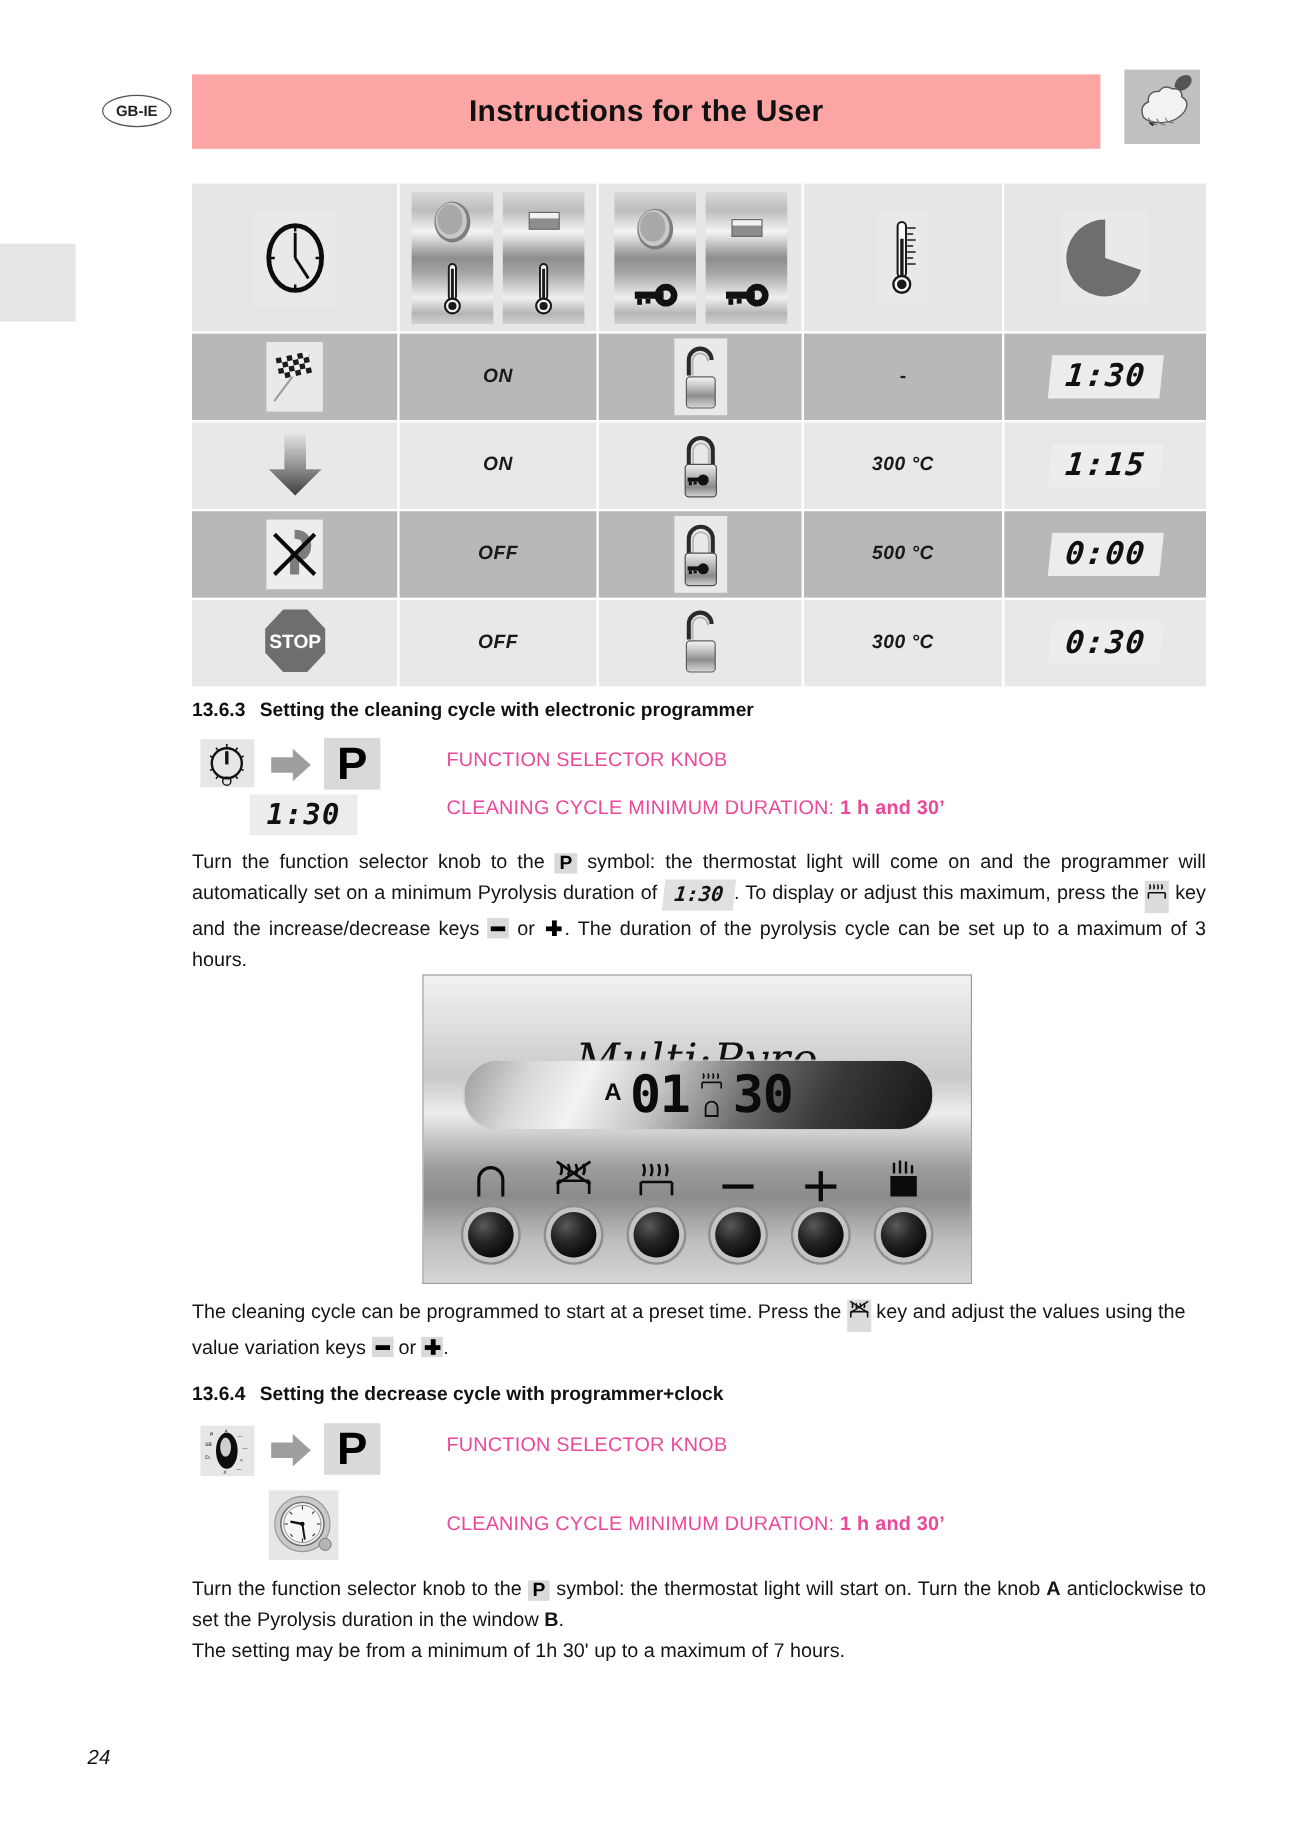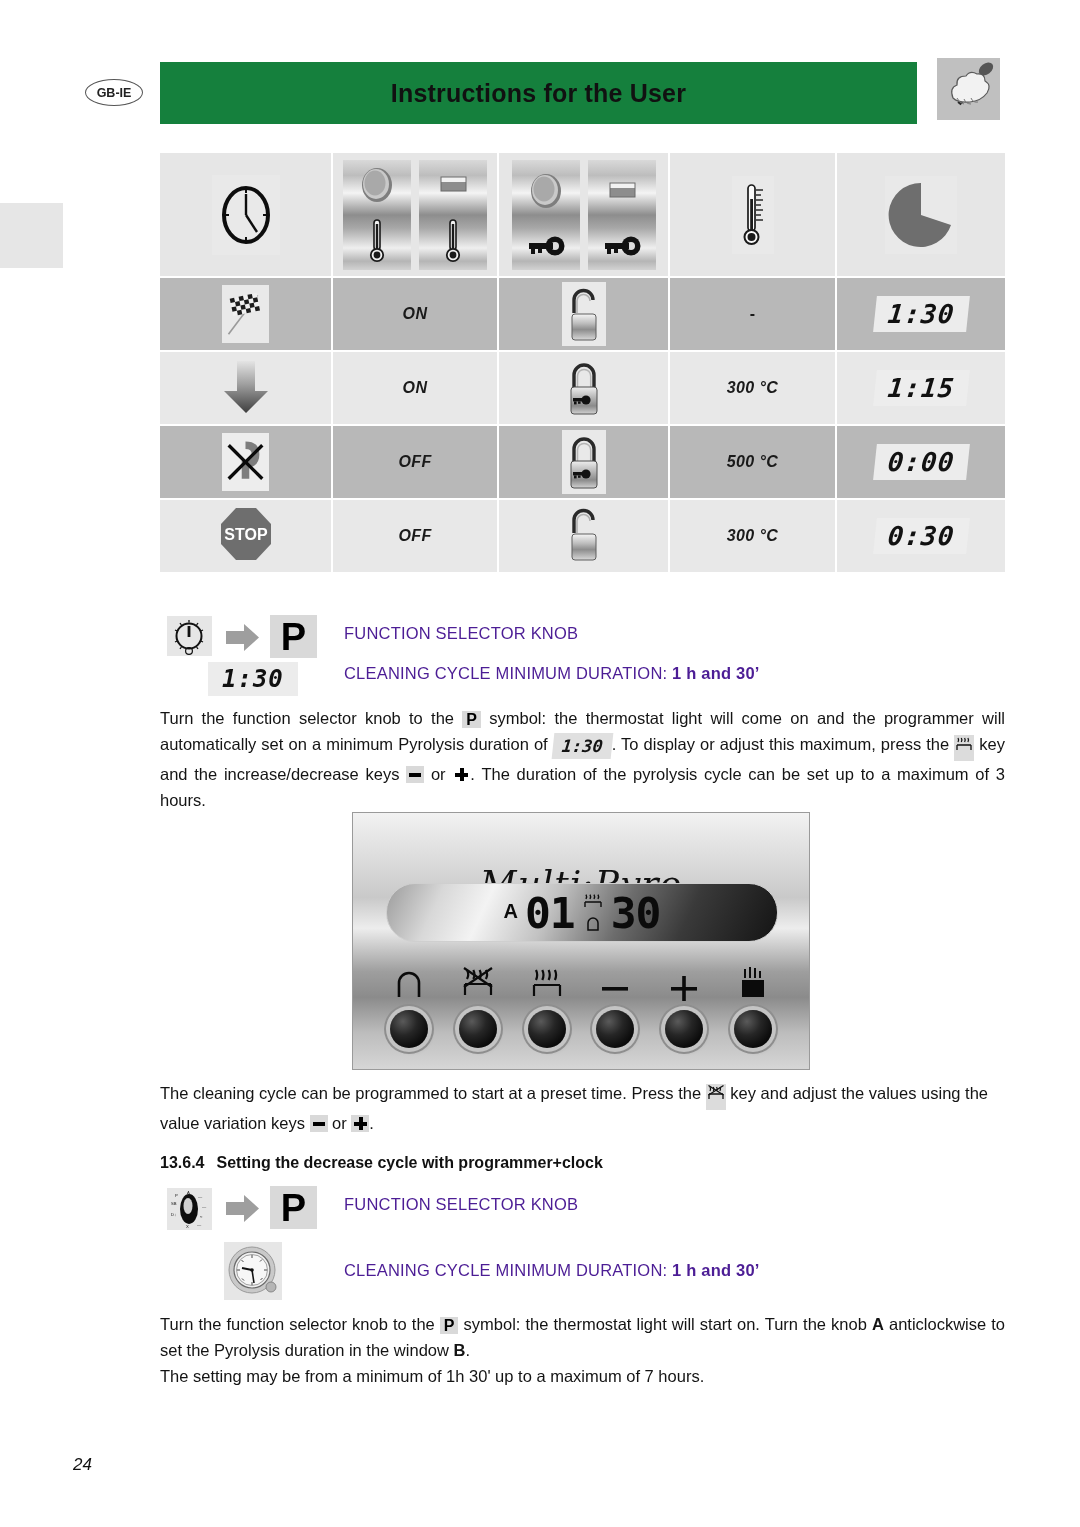--- a/index.html
+++ b/index.html
@@ -8,21 +8,21 @@
     font-family:"Liberation Sans", sans-serif;
     position:relative;overflow:hidden;
     -webkit-font-smoothing:antialiased;
   }
   .page{position:absolute;left:0;top:0;width:1080px;height:1527px;}
 
   
   .margin-tab{position:absolute;left:0;top:203px;width:63px;height:65px;background:#e6e6e6;}
 
   
-  .header{position:absolute;left:160px;top:62px;width:757px;height:62px;background:#15803d;
+  .header{position:absolute;left:160px;top:62px;width:757px;height:62px;background:#fca5a5;
           display:flex;align-items:center;justify-content:center;}
   .header-title{font-size:25px;font-weight:bold;color:#111;letter-spacing:.2px;}
   .gbie{position:absolute;left:85px;top:66px;width:56px;height:25px;border:1.6px solid #555;
         border-radius:50%;display:flex;align-items:center;justify-content:center;
         font-size:12.5px;font-weight:bold;color:#222;background:#fff;margin-top:13px;}
   .chef-badge{position:absolute;left:937px;top:58px;width:63px;height:62px;background:#c0c0c0;
               overflow:hidden;}
 
   
   .tbl{position:absolute;left:160px;top:153px;width:845px;}
@@ -56,21 +56,21 @@
       #a8a8a8 62%,#efefef 80%,#b5b5b5 92%,#d2d2d2 100%);
     display:flex;flex-direction:column;align-items:center;justify-content:space-around;}
   .strip + .strip{margin-left:8px;}
   .stripwrap{display:flex;}
 
   
   .h3{position:absolute;left:160px;font-size:16px;font-weight:bold;color:#111;}
   .h3 .num{margin-right:12px;}
   .para{position:absolute;left:160px;width:845px;font-size:16.5px;color:#141414;line-height:26px;}
   .para.justify{text-align:justify;}
-  .lbl{position:absolute;font-size:16.5px;color:#4c1d95;letter-spacing:.2px;}
+  .lbl{position:absolute;font-size:16.5px;color:#ec4899;letter-spacing:.2px;margin-left:28px;}
 
   .pkey{display:inline-block;background:#d9d9d9;color:#000;font-weight:bold;
         font-size:16px;line-height:17px;padding:0 4px;vertical-align:-1px;}
   .inlinechip{display:inline-block;background:#e0e0e0;font-family:"DejaVu Sans Mono",monospace;
         font-weight:bold;font-style:italic;font-size:17px;padding:0 9px;vertical-align:-2px;
         transform:skewX(-6deg);}
   .kchip{display:inline-block;background:#dcdcdc;vertical-align:-4px;}
   .minuskey{display:inline-block;background:#d9d9d9;width:18px;height:17px;vertical-align:-3px;
         position:relative;}
   .minuskey::after{content:"";position:absolute;left:3px;top:7px;width:12px;height:3.5px;background:#000;}
@@ -422,20 +422,23 @@
       </div>
       <div class="tcell c3">
         <span class="celltxt">300 °C</span>
       </div>
       <div class="tcell c4">
         <span class="lcd lcd-plain">0:30</span>
       </div>
     </div>
   </div>
 
+  <div class="h3" style="top:584px;">
+    <span class="num">13.6.3</span><span>Setting the cleaning cycle with electronic programmer</span>
+  </div>
 
   <div class="iconbox" style="left:167px;top:616px;width:45px;height:40px;">
     <svg width="45" height="40" viewBox="0 0 45 40">
       <circle cx="22" cy="20" r="12.5" fill="none" stroke="#111" stroke-width="2"></circle>
       <rect x="20.6" y="10" width="2.8" height="11" fill="#111"></rect>
       <g stroke="#111" stroke-width="1.3">
         <line x1="22" y1="4" x2="22" y2="6.5"></line>
           <line x1="31" y1="7" x2="29.6" y2="9"></line>
         <line x1="36" y1="14" x2="33.8" y2="15"></line>
           <line x1="36" y1="26" x2="33.8" y2="25"></line>

